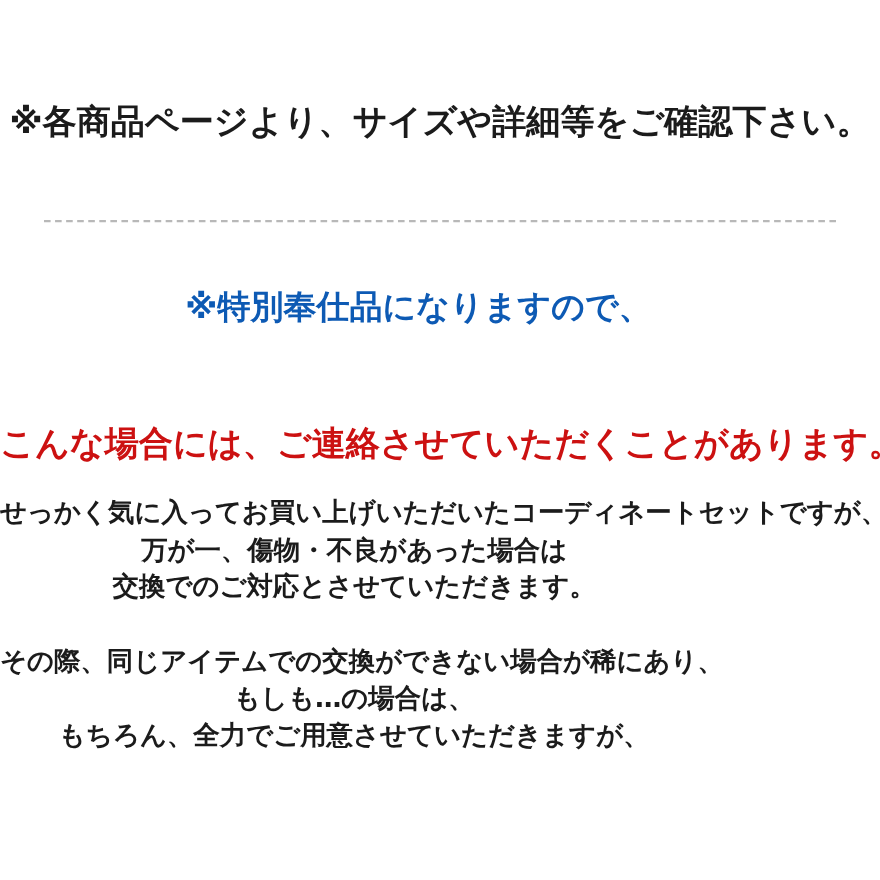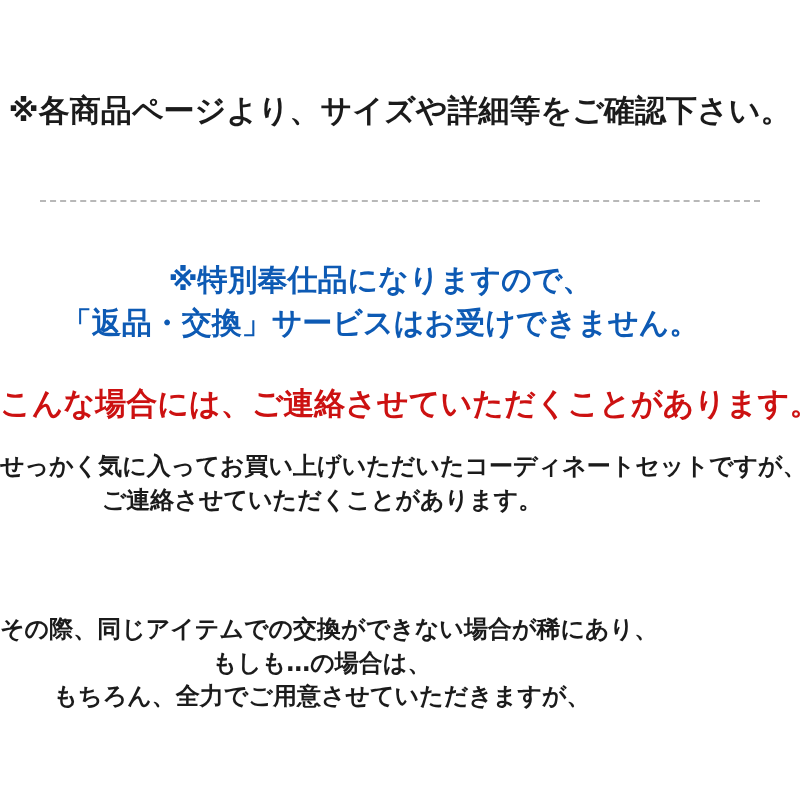--- a/index.html
+++ b/index.html
@@ -59,38 +59,38 @@
   .body-para {
     position: absolute;
     left: 0;
     width: 644px;
     text-align: center;
     font-size: 24px;
     font-weight: 700;
     line-height: 33.5px;
   }
   .para-1 { top: 450px; }
-  .para-2 { top: 613px; }
+  .para-2 { top: 585px; }
 </style>
 </head>
 <body>
 
 <div class="header-note line" style="color: rgb(27, 27, 27);">※各商品ページより、サイズや詳細等をご確認下さい。</div>
 
 <div class="divider" style="border-top-color: rgb(184, 184, 184);"></div>
 
 <div class="blue-notice" style="color: rgb(13, 90, 180);">
   <div class="line">※特別奉仕品になりますので、</div>
-  <div class="line">「返品・交換」サービスはお受けできません。</div>
 </div>
 
 <div class="red-heading line" style="color: rgb(204, 17, 17);">こんな場合には、ご連絡させていただくことがあります。</div>
 
 <div class="body-para para-1" style="color: rgb(27, 27, 27);">
   <div class="line">せっかく気に入ってお買い上げいただいたコーディネートセットですが、</div>
-  <div class="line">ご連絡させていただくことがあります。</div>
+  <div class="line">万が一、傷物・不良があった場合は</div>
+  <div class="line">交換でのご対応とさせていただきます。</div>
 </div>
 
 <div class="body-para para-2" style="color: rgb(27, 27, 27);">
   <div class="line">その際、同じアイテムでの交換ができない場合が稀にあり、</div>
   <div class="line">もしも…の場合は、</div>
   <div class="line">もちろん、全力でご用意させていただきますが、</div>
 </div>
 
 </body></html>

